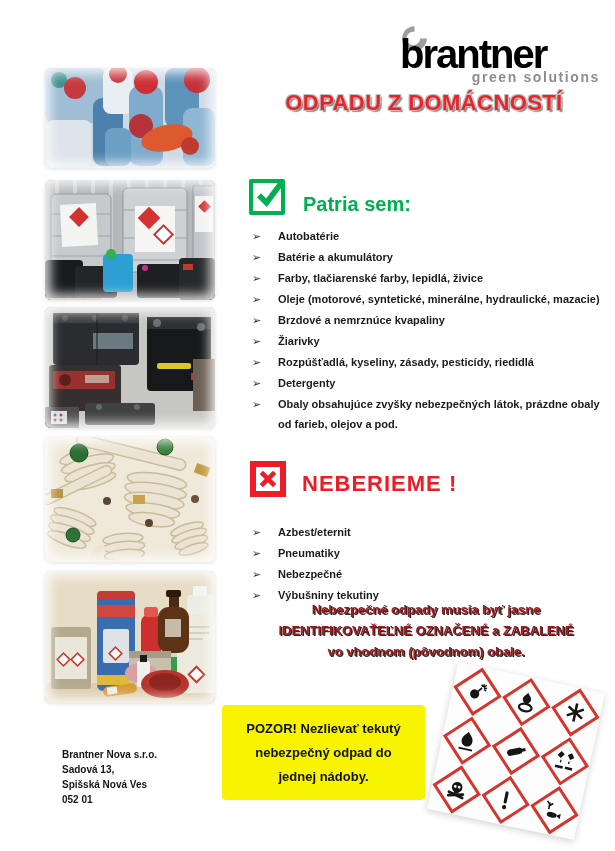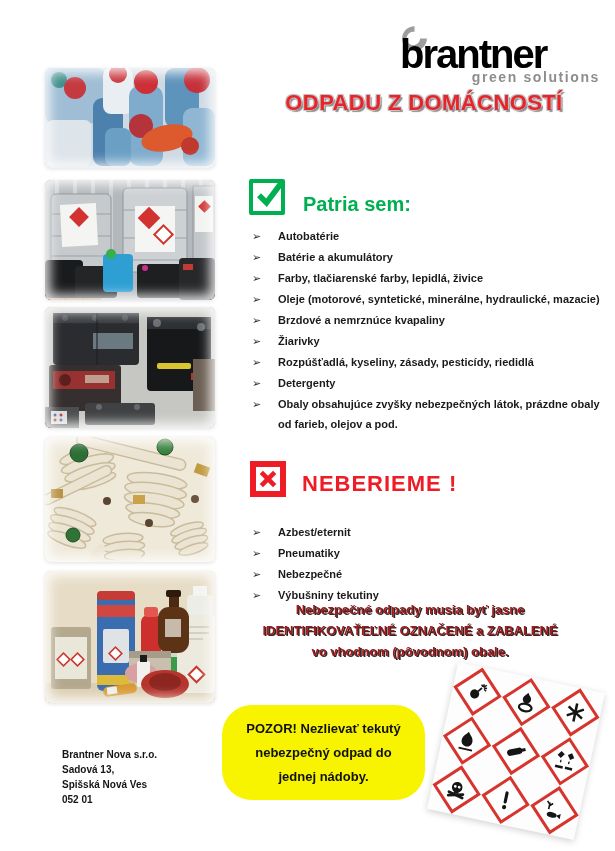--- a/index.html
+++ b/index.html
@@ -45,27 +45,27 @@
 
   
   .list{position:absolute;font-size:11px;font-weight:bold;color:#1a1a1a;}
   #accept-list{left:252px;top:226px;width:350px;}
   #reject-list{left:252px;top:522px;width:300px;}
   .b-item{display:flex;margin-bottom:1px;}
   .b-arrow{width:26px;flex:none;font-size:11px;line-height:20px;color:#2b2b2b;}
   .b-text{flex:1;line-height:20px;}
 
   
-  .warning{position:absolute;left:230px;top:599px;width:360px;text-align:center;
+  .warning{position:absolute;left:246px;top:599px;width:360px;text-align:center;
            font-size:13px;font-weight:bold;color:#9e1b1e;
            text-shadow:1.4px 1.4px 0 #2a2a2a;}
   .warning .line{line-height:21px;}
 
   .caution{position:absolute;left:222px;top:705px;width:203px;height:95px;background:#f8f400;
-           border-radius:30px;display:flex;flex-direction:column;justify-content:center;
+           border-radius:4px;display:flex;flex-direction:column;justify-content:center;
            text-align:center;font-size:13px;font-weight:bold;color:#111;}
   .caution .line{line-height:24px;}
 
   .address{position:absolute;left:62px;top:747px;font-size:10px;font-weight:bold;color:#151515;}
   .address .line{line-height:15px;}
 
   
   .ghs-card{position:absolute;left:441px;top:676px;width:150px;height:150px;
             transform:rotate(12deg);background:#fdfdfd;box-shadow:0 2px 7px rgba(0,0,0,.18);
             display:grid;grid-template-columns:repeat(3,1fr);grid-template-rows:repeat(3,1fr);}

